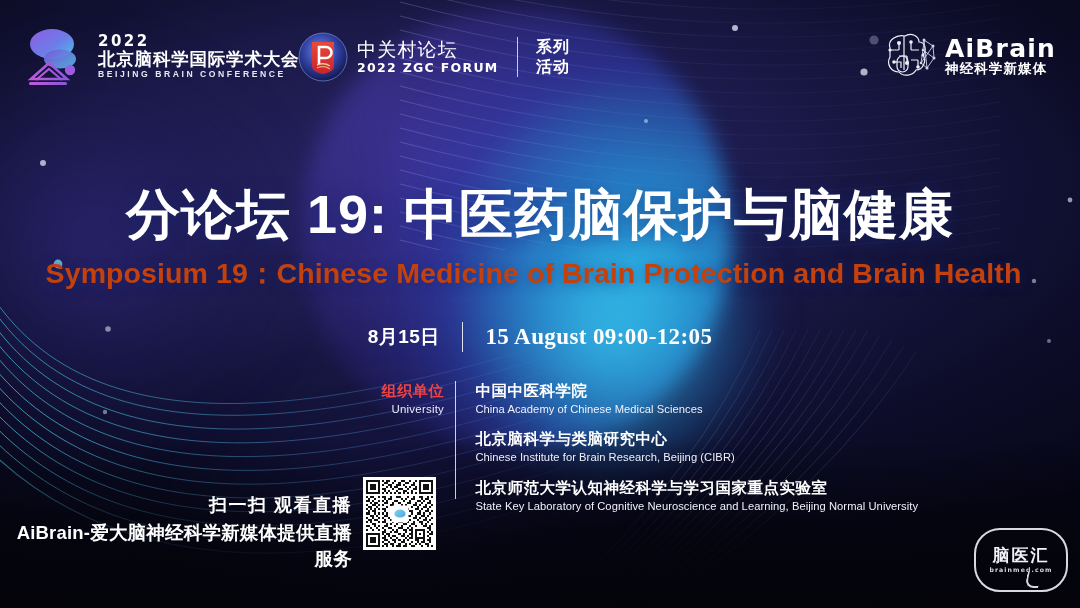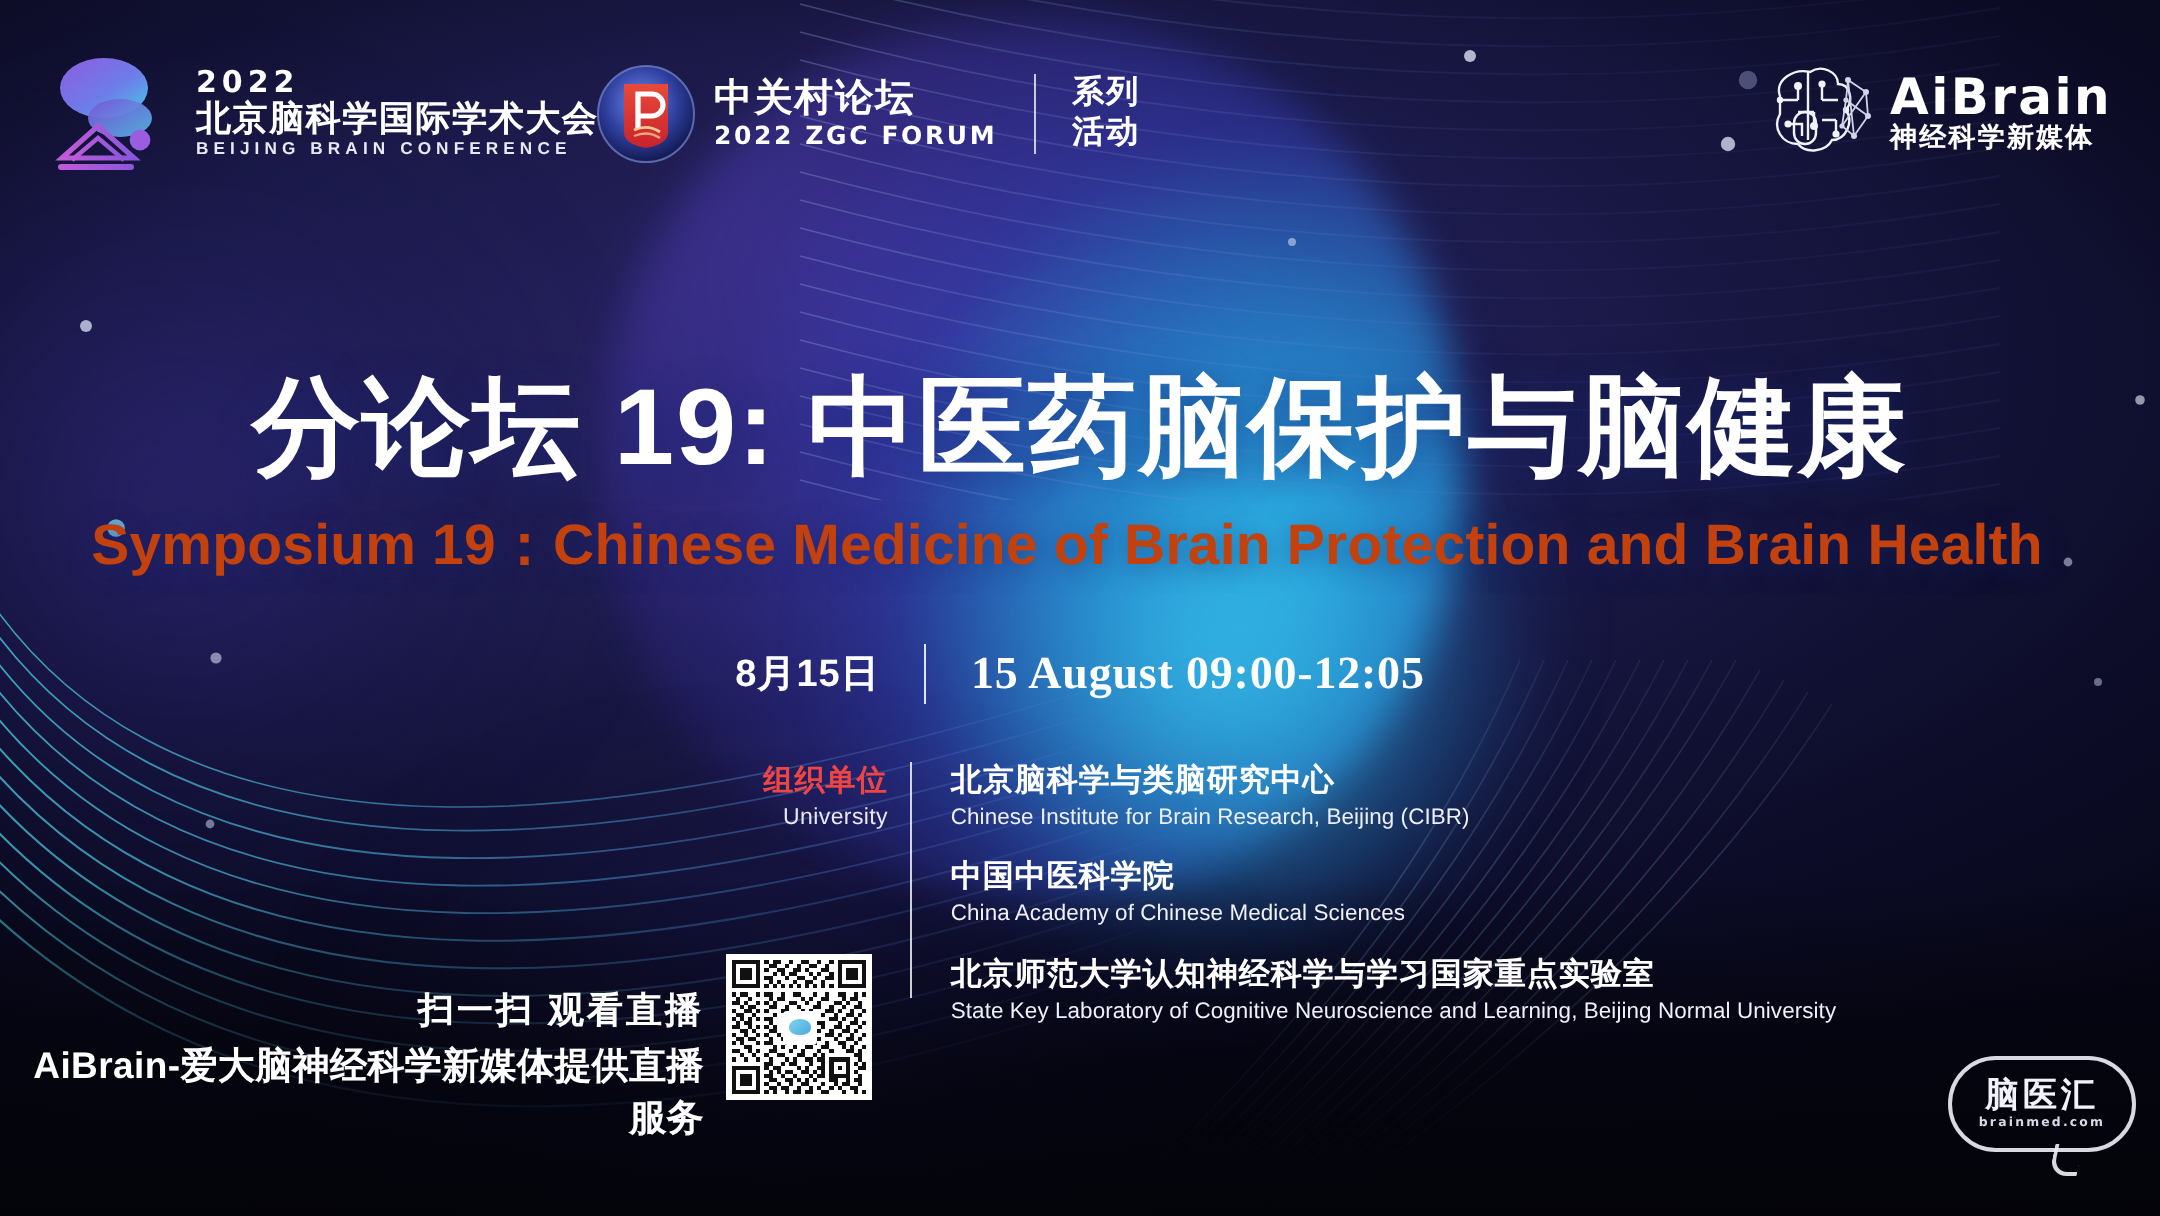--- a/index.html
+++ b/index.html
@@ -60,21 +60,21 @@
   .bbc-2022{
     font-size:15px;font-weight:bold;color:#fff;letter-spacing:2.5px;line-height:1;
     font-family:"DejaVu Sans",sans-serif;
   }
   .bbc-cn{font-size:17.5px;font-weight:bold;color:#fff;letter-spacing:.8px;line-height:1.1;}
   .bbc-en{font-size:8.6px;font-weight:bold;color:#e8e8f5;letter-spacing:2.55px;line-height:1.1;}
 
   .logo-zgc{position:absolute;left:298px;top:32px;display:flex;align-items:center;gap:9px;}
   .zgc-mark{width:50px;height:50px;flex:none;position:relative;}
   .zgc-text{display:flex;flex-direction:column;gap:1px;}
-  .zgc-cn{font-size:19px;font-weight:bold;color:#fff;letter-spacing:1.2px;line-height:1.12;}
+  .zgc-cn{font-size:19px;font-weight:normal;color:#fff;letter-spacing:1.2px;line-height:1.12;}
   .zgc-en{font-size:12.5px;font-weight:bold;color:#fff;letter-spacing:1.3px;line-height:1.1;
           font-family:"DejaVu Sans",sans-serif;}
   .zgc-sep{width:1.5px;height:40px;background:rgba(255,255,255,.75);margin:0 9px;}
   .zgc-badge{display:flex;flex-direction:column;gap:1px;}
   .zgc-badge div{font-size:16px;font-weight:bold;color:#fff;letter-spacing:1px;line-height:1.16;}
 
   .logo-aib{position:absolute;right:24px;top:30px;display:flex;align-items:center;gap:8px;}
   .aib-mark{width:56px;height:52px;flex:none;}
   .aib-text{display:flex;flex-direction:column;gap:0px;}
   .aib-name{font-size:25px;font-weight:bold;color:#fff;letter-spacing:1.2px;line-height:1;
@@ -123,21 +123,21 @@
     position:absolute;left:50%;top:50%;transform:translate(-50%,-50%);
     width:17px;height:17px;background:#fff;border-radius:2px;
     display:flex;align-items:center;justify-content:center;
   }
   .qr-logo .dot{width:11px;height:8px;border-radius:50% 50% 45% 45%;
     background:linear-gradient(135deg,#7fd4ef,#4aa8e0);}
 
   
   .brainmed{position:absolute;right:12px;bottom:18px;width:94px;height:62px;}
   .bm-bubble{
-    position:absolute;left:0;top:0;width:94px;height:48px;border:2.5px solid rgba(235,235,245,.92);
+    position:absolute;left:0;top:0;width:94px;height:64px;border:2.5px solid rgba(235,235,245,.92);
     border-radius:26px;box-sizing:border-box;
     display:flex;flex-direction:column;align-items:center;justify-content:center;
   }
   .bm-cn{font-size:17px;font-weight:bold;color:#f2f2fa;letter-spacing:2px;line-height:1;}
   .bm-en{font-size:6.2px;font-weight:bold;color:#d8d8e8;letter-spacing:1.1px;line-height:1;margin-top:3px;
          font-family:"DejaVu Sans",sans-serif;}
   .bm-tail{
     position:absolute;left:52px;top:44px;width:12px;height:14px;
     border-left:2.5px solid rgba(235,235,245,.92);
     border-bottom:2.5px solid rgba(235,235,245,.92);
@@ -373,26 +373,26 @@
   </div>
 
   <div class="org">
     <div class="org-label">
       <div class="cn">组织单位</div>
       <div class="en">University</div>
     </div>
     <div class="org-divider"></div>
     <div class="org-list">
       <div class="org-item">
+        <div class="cn">中国中医科学院</div>
+        <div class="en">China Academy of Chinese Medical Sciences</div>
+      </div>
+      <div class="org-item">
         <div class="cn">北京脑科学与类脑研究中心</div>
         <div class="en">Chinese Institute for Brain Research, Beijing (CIBR)</div>
-      </div>
-      <div class="org-item">
-        <div class="cn">中国中医科学院</div>
-        <div class="en">China Academy of Chinese Medical Sciences</div>
       </div>
       <div class="org-item">
         <div class="cn">北京师范大学认知神经科学与学习国家重点实验室</div>
         <div class="en">State Key Laboratory of Cognitive  Neuroscience and Learning, Beijing Normal University</div>
       </div>
     </div>
   </div>
 
   <div class="live">
     <div class="l1">扫一扫 观看直播</div>

